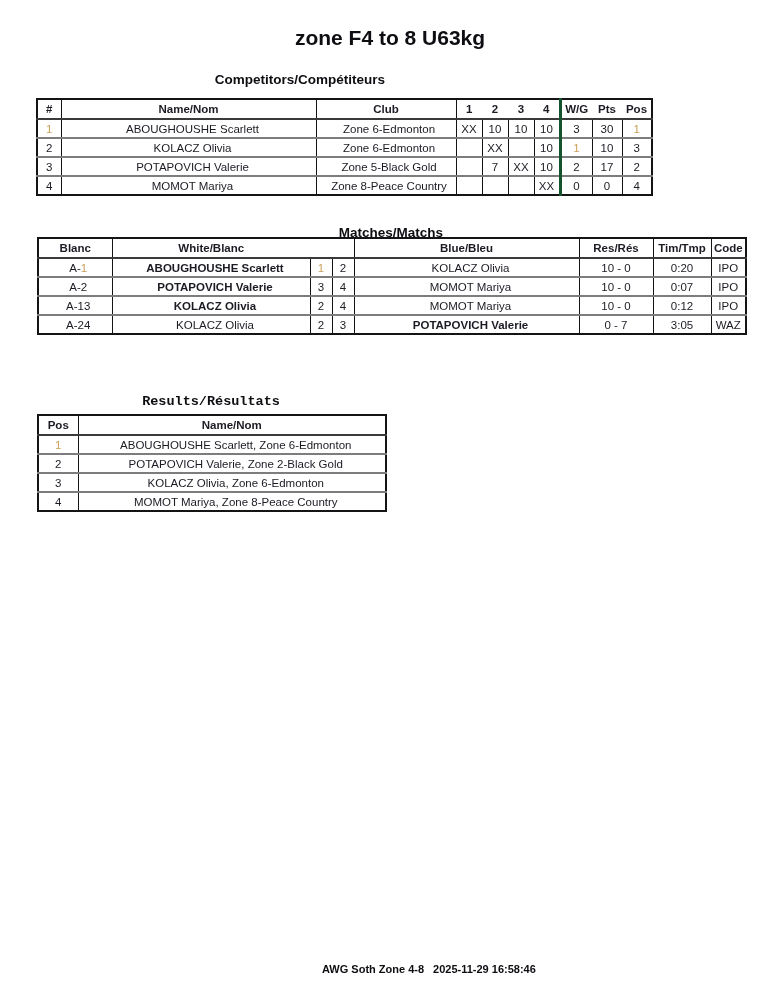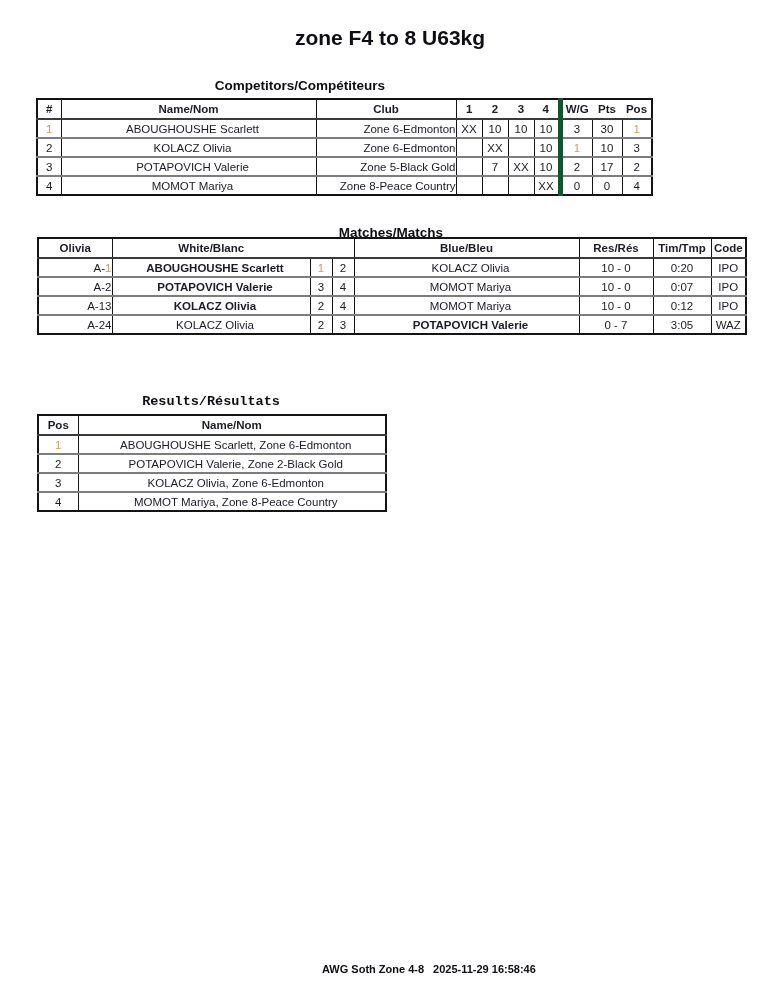--- a/index.html
+++ b/index.html
@@ -9,41 +9,41 @@
     color:#1b1b24;
   }
   .abs{position:absolute;}
   .page-title{
     top:26px;left:0;width:780px;text-align:center;
     font-size:21px;font-weight:bold;letter-spacing:0px;color:#0d0d12;
   }
   .sec-heading{
     font-size:13.5px;font-weight:bold;color:#0d0d12;text-align:center;
   }
-  #comp-heading{top:78px;left:0;width:600px;}
+  #comp-heading{top:72px;left:0;width:600px;}
   #match-heading{top:225px;left:0;width:782px;}
   #res-heading{top:394px;left:0;width:422px;font-family:Liberation Mono, monospace;}
 
   table{
     border-collapse:collapse;table-layout:fixed;
     border:2px solid #141414;background:#ffffff;
   }
   td,th{
     font-size:11.5px;height:17px;padding:0;margin:0;
     vertical-align:middle;overflow:hidden;white-space:nowrap;
     border-bottom:2px solid #7d7d7d;
   }
   th{height:18px;font-weight:bold;border-bottom:2px solid #3a3a3a;text-align:center;}
   tr.last td{border-bottom:none;}
   .bl{border-left:1px solid #141414;}
-  .grp{border-left:5px solid #14532d;}
+  .grp{border-left:3px solid #14532d;}
   .nol{border-left:none;}
   .ctr{text-align:center;}
   .lft{text-align:center;padding-left:8px;}
-  .lft6{text-align:right;padding-left:6px;margin-top:42px;}
+  .lft6{text-align:center;padding-left:6px;margin-top:42px;}
   .gold{color:#cba05a;}
   .b{font-weight:bold;}
   #comp-table{top:98px;left:36px;}
   #match-table{top:237px;left:37px;}
   #res-table{top:414px;left:37px;}
   .footer-text{font-size:11px;font-weight:bold;color:#0d0d12;}
   #footer-left{top:1017px;left:105px;}
   #footer-center{top:963px;left:322px;}
   #footer-center .gap{margin-right:9px;}
 </style>
@@ -139,21 +139,21 @@
       <col style="width:198px">
       <col style="width:22px">
       <col style="width:22px">
     <col style="width:225px">
       <col style="width:74px">
       <col style="width:58px">
       <col style="width:35px">
   </colgroup>
   <tbody>
       <tr>
-    <th class="ctr">Olivia</th>
+    <th class="ctr">Blanc</th>
     <th class="bl ctr">White/Blanc</th>
     <th class="nol"></th>
     <th class="nol"></th>
     <th class="bl ctr">Blue/Bleu</th>
     <th class="bl ctr">Res/Rés</th>
     <th class="bl ctr">Tim/Tmp</th>
     <th class="bl ctr">Code</th>
   </tr>
   <tr>
     <td class="lft6"><span>A-</span><span class="gold">1</span></td>

